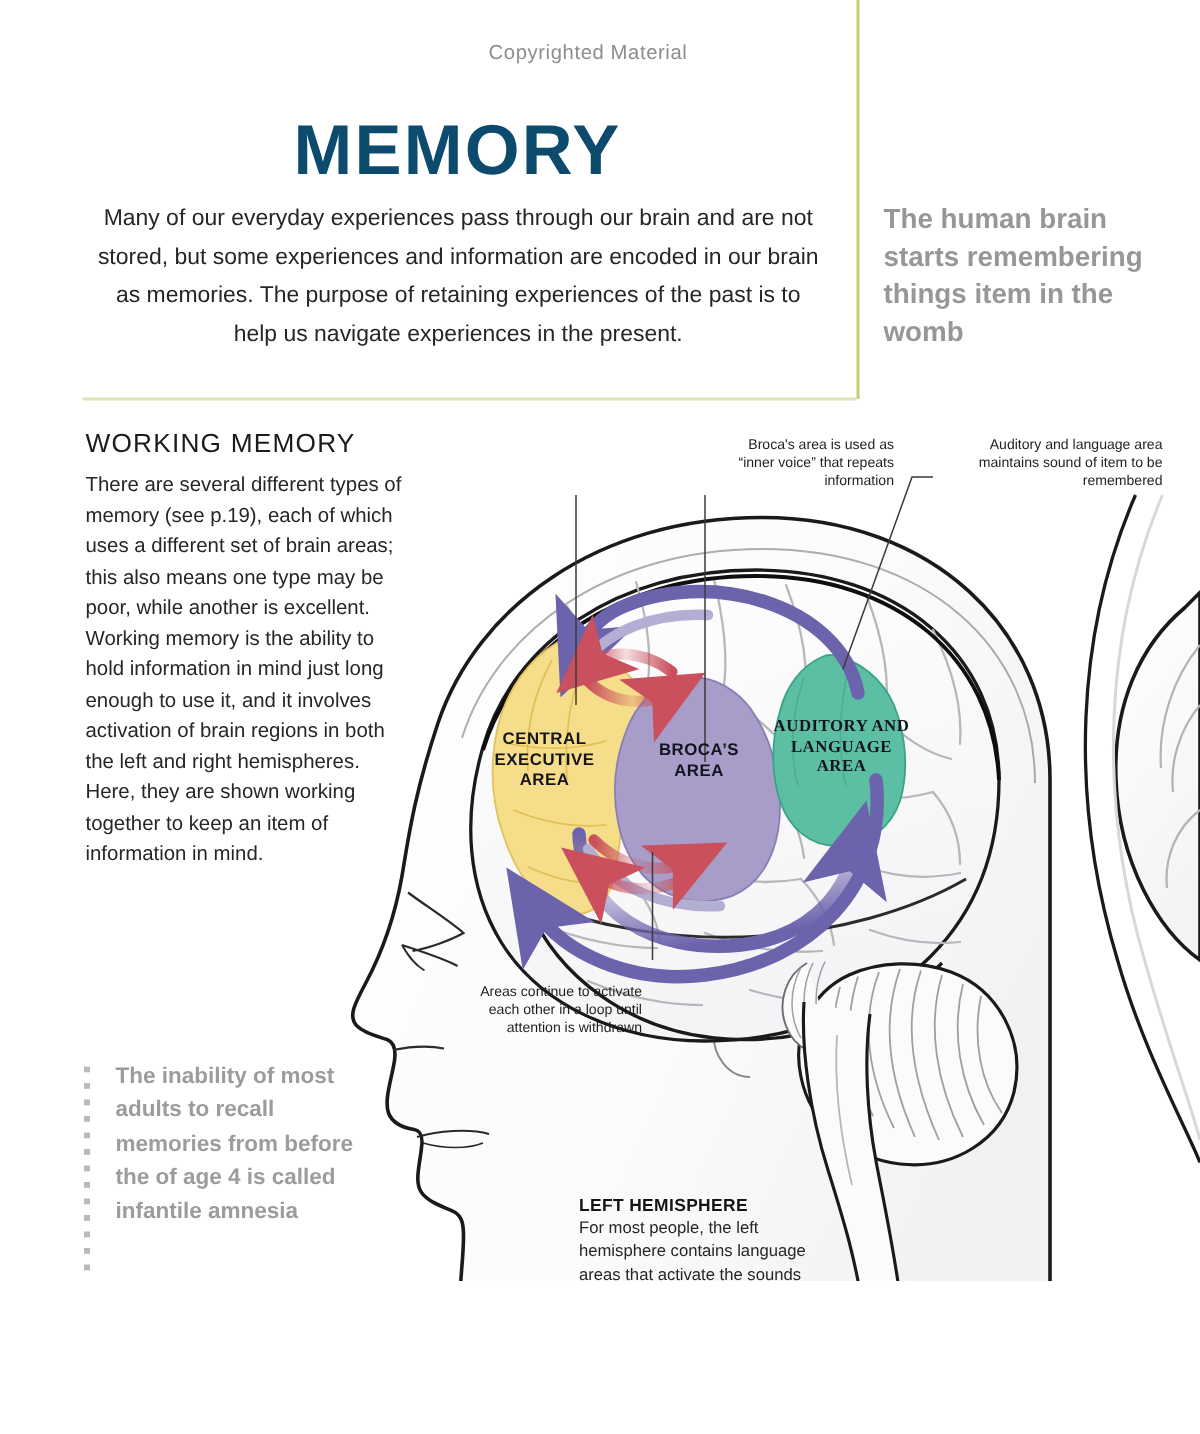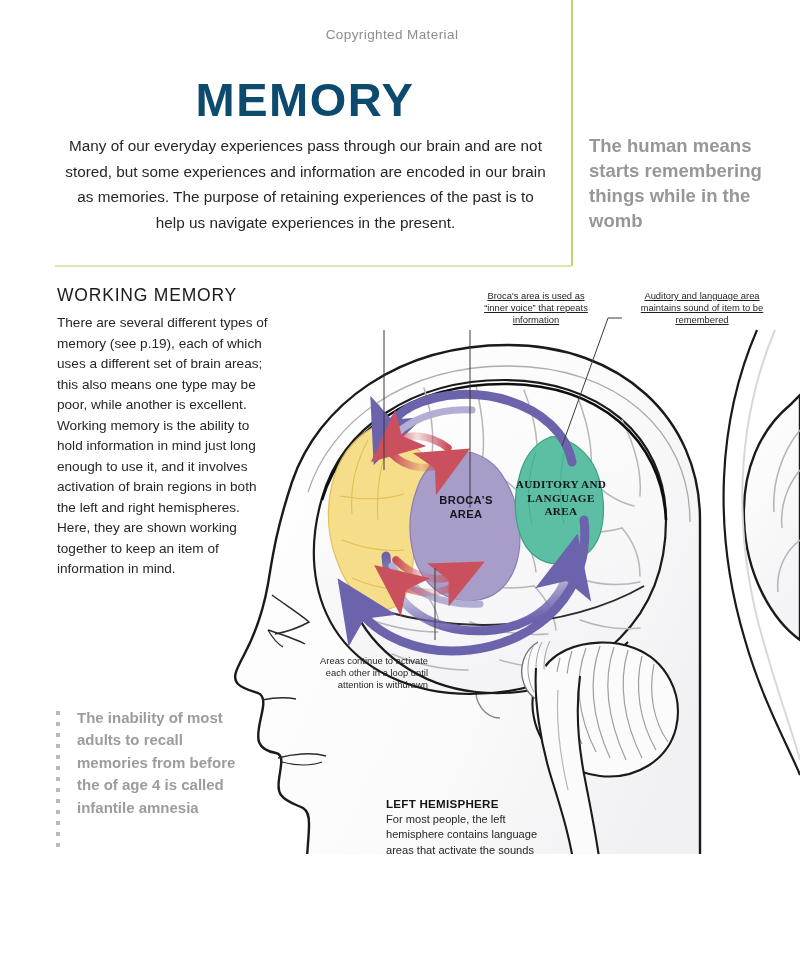--- a/index.html
+++ b/index.html
@@ -162,21 +162,21 @@
   }
 
   
   .anno {
     position: absolute;
     font-size: 9.4px;
     line-height: 12.2px;
     color: #1f1f1f;
   }
   .anno.right  { text-align: right; }
-  .anno.left   { text-align: center; text-decoration: underline; }
+  .anno.left   { text-align: right; }
 
   
   .region-label {
     position: absolute;
     font-size: 11.2px;
     line-height: 13.5px;
     font-weight: bold;
     letter-spacing: .35px;
     color: #14141e;
     text-align: center;
@@ -444,32 +444,33 @@
   <div class="copyright-top">
     <span>Copyrighted Material</span>
   </div>
 
   <div class="vrule-green"></div>
   <div class="hrule-green"></div>
 
   <div class="title">MEMORY</div>
   <div class="standfirst">Many of our everyday experiences pass through our brain and are not stored, but some experiences and information are encoded in our brain as memories. The purpose of retaining experiences of the past is to help us navigate experiences in the present.</div>
 
-  <div class="pull-top">The human means starts remembering things while in the womb</div>
+  <div class="pull-top">The human brain starts remembering things item in the womb</div>
 
   <div class="wm-head">WORKING MEMORY</div>
   <div class="wm-body">There are several different types of memory (see p.19), each of which uses a different set of brain areas; this also means one type may be poor, while another is excellent. Working memory is the ability to hold information in mind just long enough to use it, and it involves activation of brain regions in both the left and right hemispheres. Here, they are shown working together to keep an item of information in mind.</div>
 
 
   <div class="anno left" style="left:476px; top:290px; width:120px;">Broca's area is used as “inner voice” that repeats information</div>
 
   <div class="anno left" style="left:629px; top:290px; width:146px;">Auditory and language area maintains sound of item to be remembered</div>
 
   <div class="anno right" style="left:306px; top:655px; width:122px;">Areas continue to activate each other in a loop until attention is withdrawn</div>
 
+  <div class="region-label" style="left:323px; top:487px; width:80px;">CENTRAL EXECUTIVE AREA</div>
 
   <div class="region-label" style="left:424px; top:494px; width:84px;">BROCA’S AREA</div>
 
   <div class="region-label" style="left:514px; top:478px; width:94px;font-family:Liberation Serif, serif;">AUDITORY AND LANGUAGE AREA</div>
 
   <div class="cap-title">LEFT HEMISPHERE</div>
   <div class="cap-body">For most people, the left hemisphere contains language areas that activate the sounds of the words to be remembered, a phone number, for example.</div>
 
   <div class="quote-dots"></div>
   <div class="pull-bottom">The inability of most adults to recall memories from before the of age 4 is called infantile amnesia</div>

